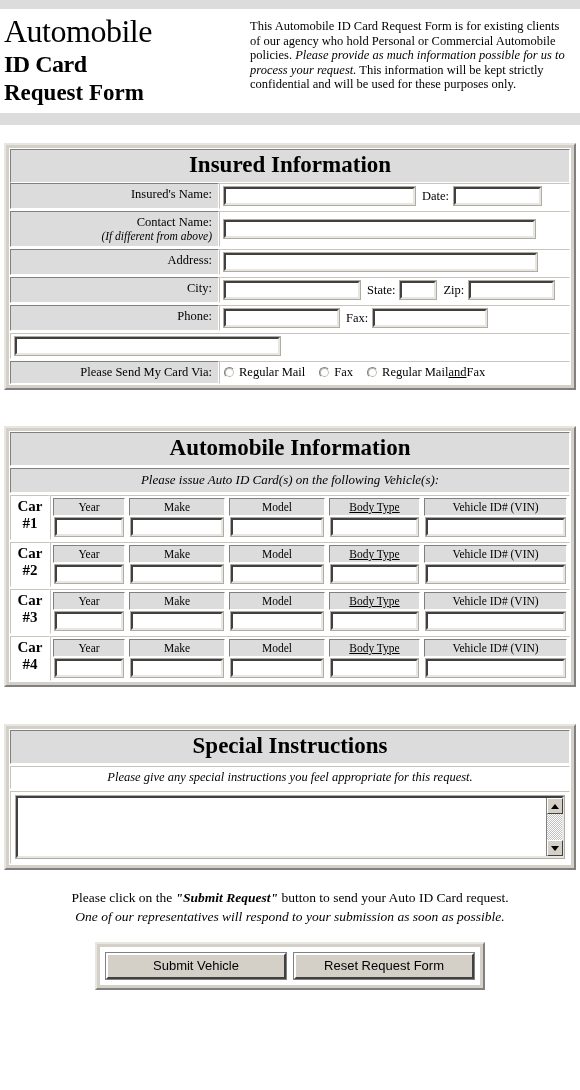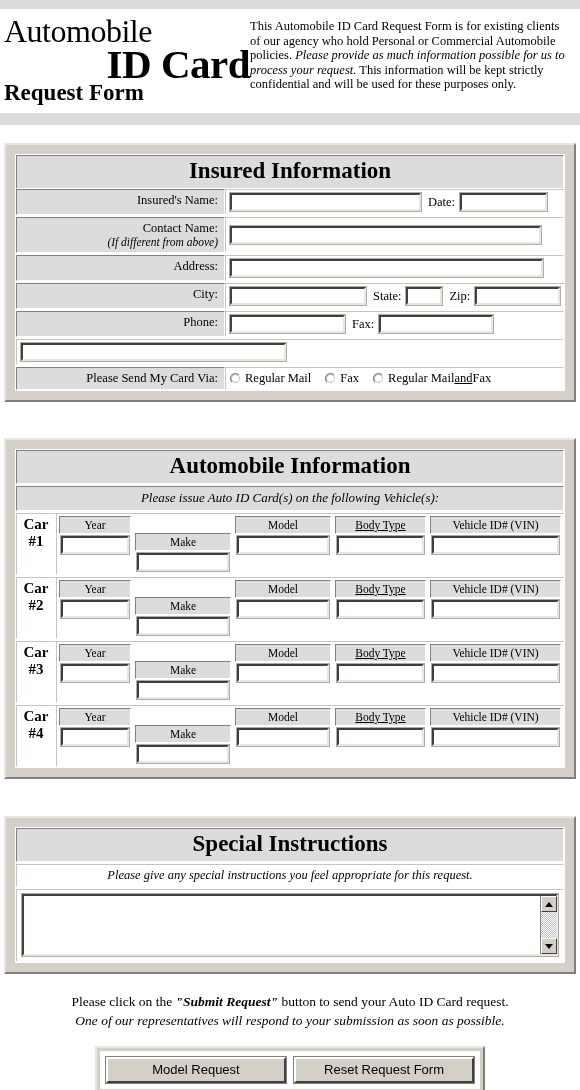--- a/index.html
+++ b/index.html
@@ -40,24 +40,23 @@
   }
   .header-title .l1 {
     font-family: "Liberation Serif", "DejaVu Serif", serif;
     font-weight: normal;
     font-size: 32px;
     line-height: 33px;
     letter-spacing: -0.5px;
   }
   .header-title .l2 {
     font-weight: bold;
-    font-size: 41px;
+    font-size: 24px;
     line-height: 33px;
     letter-spacing: -0.5px;
-    text-align: right;
   }
   .header-title .l3 {
     font-weight: bold;
     font-size: 23px;
     line-height: 24px;
   }
   .header-blurb {
     width: 322px;
     font-size: 12.5px;
     line-height: 14.6px;
@@ -72,21 +71,21 @@
   .gap-white { background: #ffffff; }
 
   
   .section {
     margin: 0 4px;
     background: #d4d0c8;
     border-top: 2px solid #e8e6e0;
     border-left: 2px solid #e8e6e0;
     border-right: 2px solid #808080;
     border-bottom: 2px solid #808080;
-    padding: 9px;
+    padding: 3px;
     box-sizing: border-box;
   }
   .section-inner {
     border: 1px solid #ffffff;
     background: #ffffff;
   }
 
   
   .cell-grey {
     background: #dcdcdc;
@@ -200,21 +199,21 @@
   .car-fields { flex: 1 1 auto; display: flex; }
   .col { box-sizing: border-box; }
   .col-head {
     text-align: center;
     font-size: 11.5px;
     padding: 2px 0 2px 0;
     margin: 2px 2px 0 2px;
   }
   .col-inp { padding: 2px 4px 3px 4px; }
   .w-year  { flex: 0 0 76px; }
-  .w-make  { flex: 0 0 100px; margin-top: 17px; }
+  .w-make  { flex: 0 0 100px; }
   .w-model { flex: 0 0 100px; }
   .w-body  { flex: 0 0 95px; text-decoration: underline; }
   .w-vin   { flex: 1 1 auto; }
 
   
   .si-note {
     text-align: center;
     font-style: italic;
     font-size: 12.5px;
     padding: 3px 0 3px 0;
@@ -554,16 +553,16 @@
   </div>
 </div>
 
 <div class="footer-text">
   <div><span>Please click on the </span><span class="b">"Submit Request"</span><span> button to send your Auto ID Card request.</span></div>
   <div class="it">One of our representatives will respond to your submission as soon as possible.</div>
 </div>
 
 <div class="btn-bar">
   <div class="btn-bar-inner">
-    <button class="b95" type="button">Model Request</button>
+    <button class="b95" type="button">Submit Vehicle</button>
     <button class="b95" type="button">Reset Request Form</button>
   </div>
 </div>
 
 </body></html>

